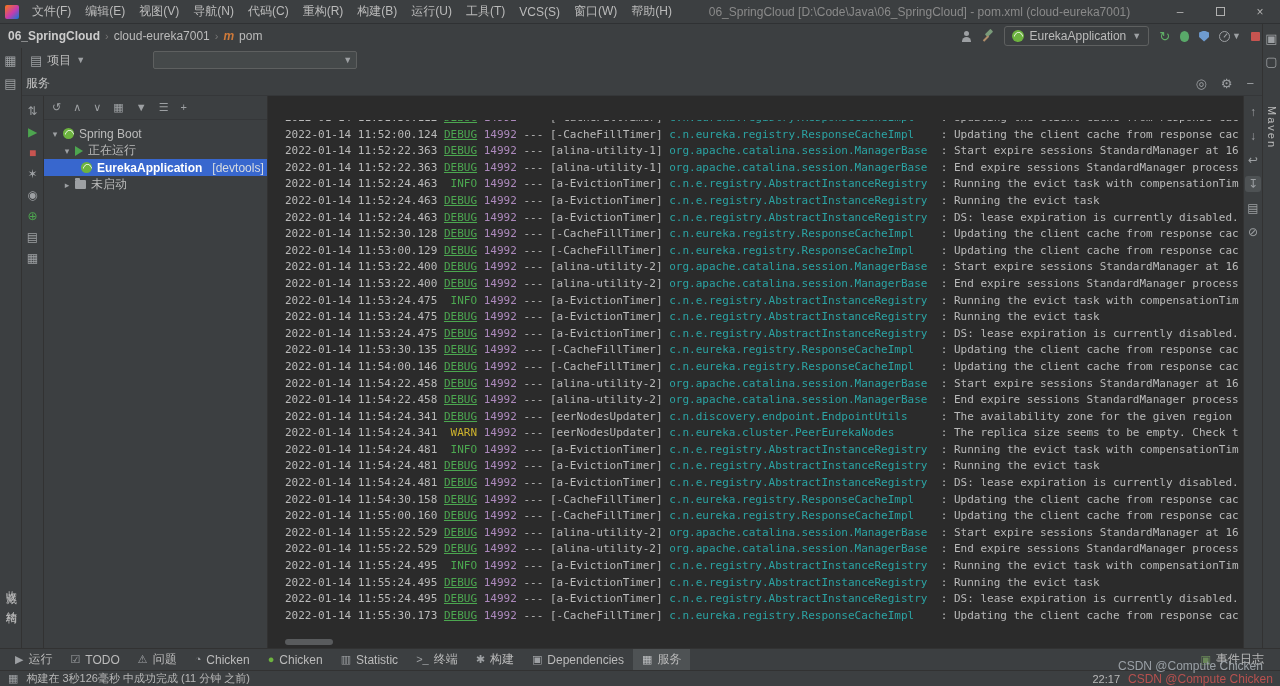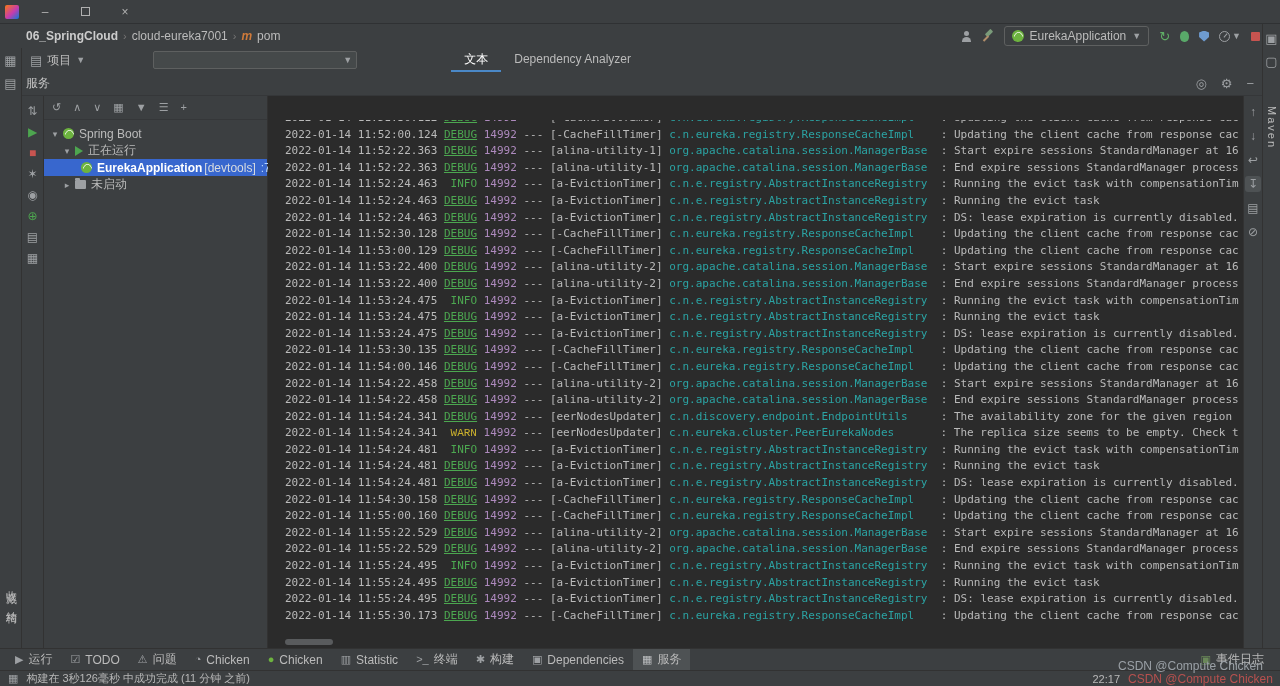--- a/index.html
+++ b/index.html
@@ -12,21 +12,21 @@
   .logo { width:14px; height:14px; margin:0 6px 0 5px; border-radius:2px; background:linear-gradient(135deg,#f97a12 0%,#c63bb0 55%,#0a7bd6 100%); flex:none; }
   .menubar { display:flex; align-items:center; }
   .menu-item { padding:0 7px; color:#bbbbbb; white-space:nowrap; }
   .title-text { flex:1; text-align:center; color:#8a8a8a; white-space:nowrap; overflow:hidden; font-size:12px; }
   .win-controls { display:flex; align-items:center; height:24px; }
   .win-btn { width:40px; height:24px; display:flex; align-items:center; justify-content:center; color:#b0b0b0; font-size:12px; }
   .max-box { width:9px; height:9px; border:1px solid #b0b0b0; display:inline-block; }
 
   
   .row2 { position:absolute; top:24px; left:0; right:0; height:24px; background:#3c3f41; display:flex; align-items:center; }
-  .breadcrumbs { display:flex; align-items:center; padding-left:26px; gap:5px; white-space:nowrap; }
+  .breadcrumbs { display:flex; align-items:center; padding-left:8px; gap:5px; white-space:nowrap; }
   .crumb-main { font-weight:bold; color:#cccccc; }
   .crumb-sep { color:#777777; font-size:11px; }
   .maven-m { color:#cf7a3a; font-weight:bold; font-style:italic; }
   .run-cluster { margin-left:auto; display:flex; align-items:center; gap:10px; padding-right:20px; }
   .run-combo { display:flex; align-items:center; gap:6px; height:20px; padding:0 7px; border:1px solid #5e6060; border-radius:3px; min-width:132px; background:#3c3f41; }
   .chev { color:#9da0a3; font-size:9px; }
   .ico { color:#9da0a3; font-size:13px; line-height:1; display:inline-flex; align-items:center; justify-content:center; }
   .green { color:#5fad65; }
   .stop-sq { width:9px; height:9px; background:#c75450; border-radius:1px; display:inline-block; }
   .sboot { width:12px; height:12px; border-radius:50%; background:#6db33f; position:relative; overflow:hidden; flex:none; display:inline-block; }
@@ -74,35 +74,35 @@
   .tree { padding-top:5px; }
   .trow { height:17px; display:flex; align-items:center; white-space:nowrap; color:#bbbbbb; }
   .trow .tchev { width:10px; font-size:9px; color:#9da0a3; text-align:center; flex:none; }
   .trow.selected { background:#3867ce; color:#ffffff; }
   .ind1 { padding-left:6px; } .ind2 { padding-left:18px; } .ind3 { padding-left:34px; }
   .ticon { margin:0 5px 0 3px; flex:none; }
   .run-badge { width:0; height:0; border-left:8px solid #4da54f; border-top:5px solid transparent; border-bottom:5px solid transparent; display:inline-block; }
   .folder { width:11px; height:9px; background:#9da0a3; border-radius:1px; position:relative; display:inline-block; }
   .folder::before { content:""; position:absolute; top:-2px; left:0; width:5px; height:2px; background:#9da0a3; border-radius:1px 1px 0 0; }
   .app-name { font-weight:bold; }
-  .app-tag { color:#d7dbe0; margin-left:2px; }
+  .app-tag { color:#d7dbe0; margin-left:10px; }
   .app-port { color:#b9d7ff; margin-left:5px; }
 
   
   .console { position:absolute; top:96px; left:268px; right:37px; bottom:38px; background:#2b2b2b; }
   .ctabs { height:24px; background:#3c3f41; border-bottom:1px solid #323232; display:flex; align-items:center; padding-left:12px; }
   .ctab { display:flex; align-items:center; gap:6px; padding:0 11px; height:24px; color:#bbbbbb; white-space:nowrap; }
   .ctab.active { color:#e0e0e0; border-bottom:2px solid #4a88c7; }
   .console-glyph { width:12px; height:10px; border:1px solid #9da0a3; border-radius:1px; position:relative; display:inline-block; }
   .console-glyph::before { content:""; position:absolute; left:1px; top:1px; right:1px; height:2px; background:#9da0a3; }
   .logwrap { position:absolute; top:24px; left:0; right:0; bottom:0; overflow:hidden; }
   .loglines { font-family:"DejaVu Sans Mono","Liberation Mono",monospace; font-size:11px; line-height:16.6px; white-space:pre; padding:2px 0 0 17px; color:#bababa; }
   .ll { white-space:pre; }
   .ll.clip { margin-top:-12px; }
-  .lvl-DEBUG { color:#4ca750;text-decoration:underline; } .lvl-INFO { color:#4ca750; } .lvl-WARN { color:#cdb22d;font-family:Liberation Mono, monospace; }
+  .lvl-DEBUG { color:#4ca750;text-decoration:underline; } .lvl-INFO { color:#4ca750; } .lvl-WARN { color:#cdb22d; }
   .pid { color:#ae8abe;margin-top:16px; } .lg { color:#2ba3a3; } .t,.th,.msg { color:#bababa; }
   .hscroll { position:absolute; bottom:3px; left:17px; width:48px; height:6px; background:#595b5d; border-radius:3px; }
 
   
   .console-toolbar { position:absolute; top:96px; right:18px; width:19px; bottom:38px; background:#3c3f41; border-left:1px solid #323232; display:flex; flex-direction:column; align-items:center; padding-top:8px; gap:8px; }
   .console-toolbar .ico { font-size:12px; width:16px; height:16px; }
   .ico.active-ic { background:#4e5254; border-radius:3px; }
 
   
   .bottombar { position:absolute; left:0; right:0; bottom:16px; height:22px; background:#3c3f41; border-top:1px solid #323232; display:flex; align-items:center; padding:0 6px; }
@@ -118,20 +118,35 @@
   .wm1 { position:absolute; left:1118px; top:659px; font-size:12px; color:#9aa0a6; z-index:60; white-space:nowrap; }
   .wm2 { position:absolute; left:1128px; top:672px; font-size:12px; color:#b8514f; z-index:60; white-space:nowrap; }
 </style>
 </head>
 <body>
 
 <div class="app">
 
   <div class="titlebar">
     <div class="logo"></div>
+    <div class="menubar">
+        <span class="menu-item">文件(F)</span>
+        <span class="menu-item">编辑(E)</span>
+        <span class="menu-item">视图(V)</span>
+        <span class="menu-item">导航(N)</span>
+        <span class="menu-item">代码(C)</span>
+        <span class="menu-item">重构(R)</span>
+        <span class="menu-item">构建(B)</span>
+        <span class="menu-item">运行(U)</span>
+        <span class="menu-item">工具(T)</span>
+        <span class="menu-item">VCS(S)</span>
+        <span class="menu-item">窗口(W)</span>
+        <span class="menu-item">帮助(H)</span>
+      </div>
+    <div class="title-text">06_SpringCloud [D:\Code\Java\06_SpringCloud] - pom.xml (cloud-eureka7001)</div>
     <div class="win-controls">
       <span class="win-btn">–</span>
       <span class="win-btn">
           <span class="max-box"></span>
         </span>
       <span class="win-btn">×</span>
     </div>
   </div>
 
   <div class="row2">
@@ -164,24 +179,20 @@
 
   <div class="row3">
     <span class="project-btn">
       <span class="ico">▤</span>
       <span>项目</span>
       <span class="chev">▼</span>
     </span>
     <span class="combo2">
         <span class="chev">▼</span>
       </span>
-    <div class="etabs">
-      <span class="etab active">文本</span>
-      <span class="etab">Dependency Analyzer</span>
-    </div>
   </div>
 
   <div class="row4">
     <span class="svc-title">服务</span>
     <div class="row4-icons">
       <span class="ico">◎</span>
       <span class="ico">⚙</span>
       <span class="ico">−</span>
     </div>
   </div>

